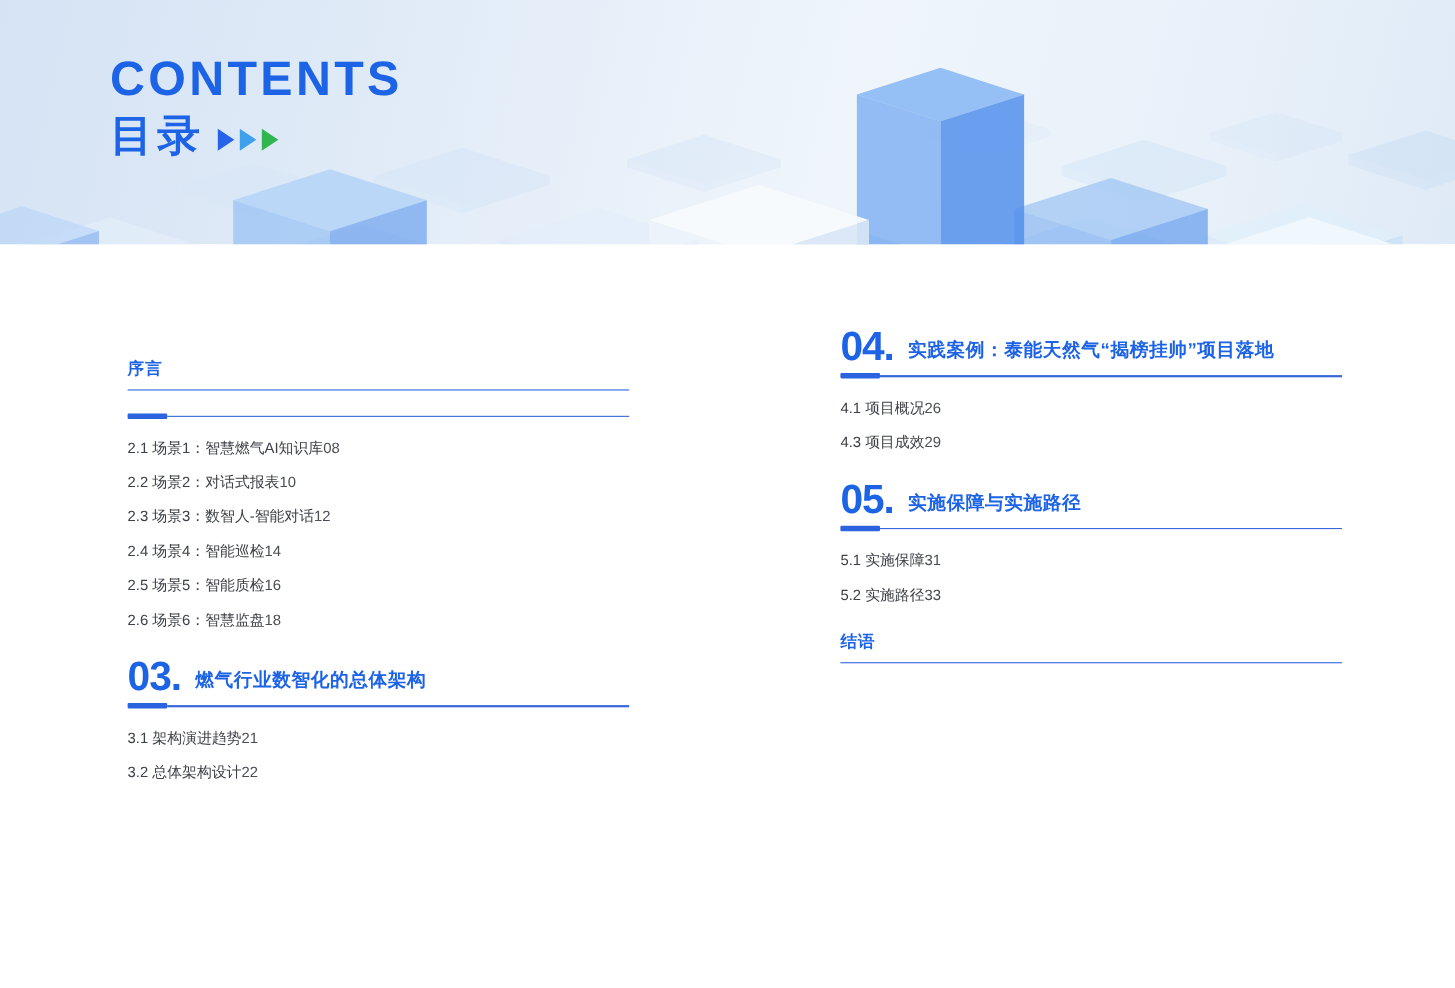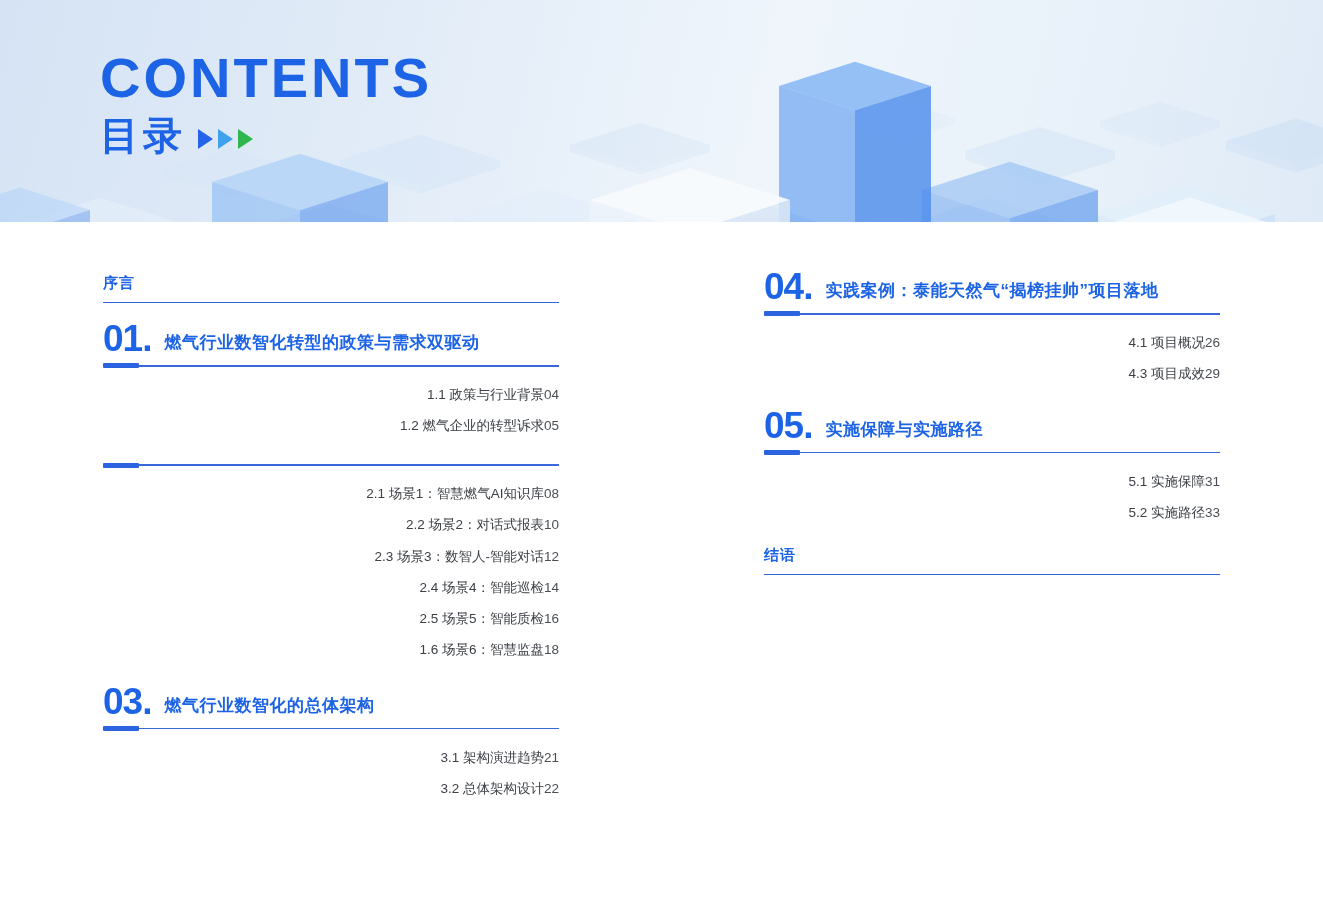--- a/index.html
+++ b/index.html
@@ -9,36 +9,36 @@
   }
 
   
   .banner {
     position:relative; width:100%; height:222px;
     background:linear-gradient(103deg,#d5e3f4 0%,#e2ecf8 30%,#eff5fb 58%,#e7f0f9 85%,#dfeaf7 100%);
   }
   .cube-field { position:absolute; inset:0; width:100%; height:100%; display:block; }
   .banner-text { position:absolute; left:100px; top:50px; z-index:2; }
   .title-en {
-    font-size:56px; font-weight:bold; letter-spacing:3px; line-height:1;
+    font-size:44px; font-weight:bold; letter-spacing:3px; line-height:1;
     color:#1c63e6;
   }
   .title-zh-row { display:flex; align-items:center; margin-top:10px; }
   .title-zh { font-size:39px; font-weight:bold; line-height:1; color:#1c63e6; letter-spacing:4px; }
   .arrows { display:flex; align-items:center; margin-left:12px; margin-top:6px; }
   .arrows i { display:block; width:0; height:0; border-top:10px solid transparent;
     border-bottom:10px solid transparent; border-left:15px solid #2563eb; margin-right:5px; }
   .arrows i.a2 { border-left-color:#3fa0ec; }
   .arrows i.a3 { border-left-color:#2fb64e; }
 
   
   .content { position:absolute; left:0; top:222px; right:0; bottom:0; }
   .col { position:absolute; top:0; width:456px; }
-  .col-left  { left:103px; padding-top:52px; }
-  .col-right { left:764px; padding-top:50px; }
+  .col-left  { left:116px; padding-top:104px; }
+  .col-right { left:764px; padding-top:78px; }
 
   .plain-block { margin-top:18px; }
   .plain-block:first-child { margin-top:0; }
   .plain-head {
     font-size:15px; font-weight:bold; color:#1c63e6; letter-spacing:1px;
     padding-bottom:9px; border-bottom:1.5px solid #3066dd;
   }
 
   .section { margin-top:21px; }
   .section:first-child { margin-top:0; }
@@ -47,21 +47,21 @@
     font-size:37px; font-weight:bold; line-height:0.82; color:#1c63e6;
     letter-spacing:-1px;
   }
   .sec-title { font-size:17px; font-weight:bold; color:#1c63e6; margin-left:13px; letter-spacing:0.5px; }
   .divider { display:flex; align-items:center; margin-top:9px; height:5px; }
   .divider .bar { width:36px; height:5px; background:#2b63e0; border-radius:1px; flex:none; }
   .divider .dline { flex:1; height:1.5px; background:#3767d8; }
 
   .entries { list-style:none; margin:11px 0 0 0; padding:0; }
   .entries li {
-    display:flex; justify-content:flex-end; align-items:baseline;
+    display:flex; justify-content:flex-start; align-items:baseline;
     padding:6.6px 0; font-size:13.5px; color:#3d4147; cursor:pointer;
   }
   .entry-page { color:#4a4e54; }
 </style>
 </head>
 <body>
 
 <div class="page">
 
   <header class="banner">
@@ -139,40 +139,20 @@
       </div>
     </div>
   </header>
 
   <main class="content">
     <div class="col col-left" id="col-left">
         <div class="plain-block">
           <div class="plain-head">序言</div>
         </div>
         <div class="section">
-          <div class="sec-head">
-            <span class="sec-num">01.</span>
-            <span class="sec-title">燃气行业数智化转型的政策与需求双驱动</span>
-          </div>
-          <div class="divider">
-            <span class="bar"></span>
-            <span class="dline"></span>
-          </div>
-          <ul class="entries">
-            <li>
-              <span class="entry-label">1.1 政策与行业背景</span>
-              <span class="entry-page">04</span>
-            </li>
-            <li>
-              <span class="entry-label">1.2 燃气企业的转型诉求</span>
-              <span class="entry-page">05</span>
-            </li>
-          </ul>
-        </div>
-        <div class="section">
           <div class="divider">
             <span class="bar"></span>
             <span class="dline"></span>
           </div>
           <ul class="entries">
             <li>
               <span class="entry-label">2.1 场景1：智慧燃气AI知识库</span>
               <span class="entry-page">08</span>
             </li>
             <li>
@@ -185,21 +165,21 @@
             </li>
             <li>
               <span class="entry-label">2.4 场景4：智能巡检</span>
               <span class="entry-page">14</span>
             </li>
             <li>
               <span class="entry-label">2.5 场景5：智能质检</span>
               <span class="entry-page">16</span>
             </li>
             <li>
-              <span class="entry-label">1.6 场景6：智慧监盘</span>
+              <span class="entry-label">2.6 场景6：智慧监盘</span>
               <span class="entry-page">18</span>
             </li>
           </ul>
         </div>
         <div class="section">
           <div class="sec-head">
             <span class="sec-num">03.</span>
             <span class="sec-title">燃气行业数智化的总体架构</span>
           </div>
           <div class="divider">

